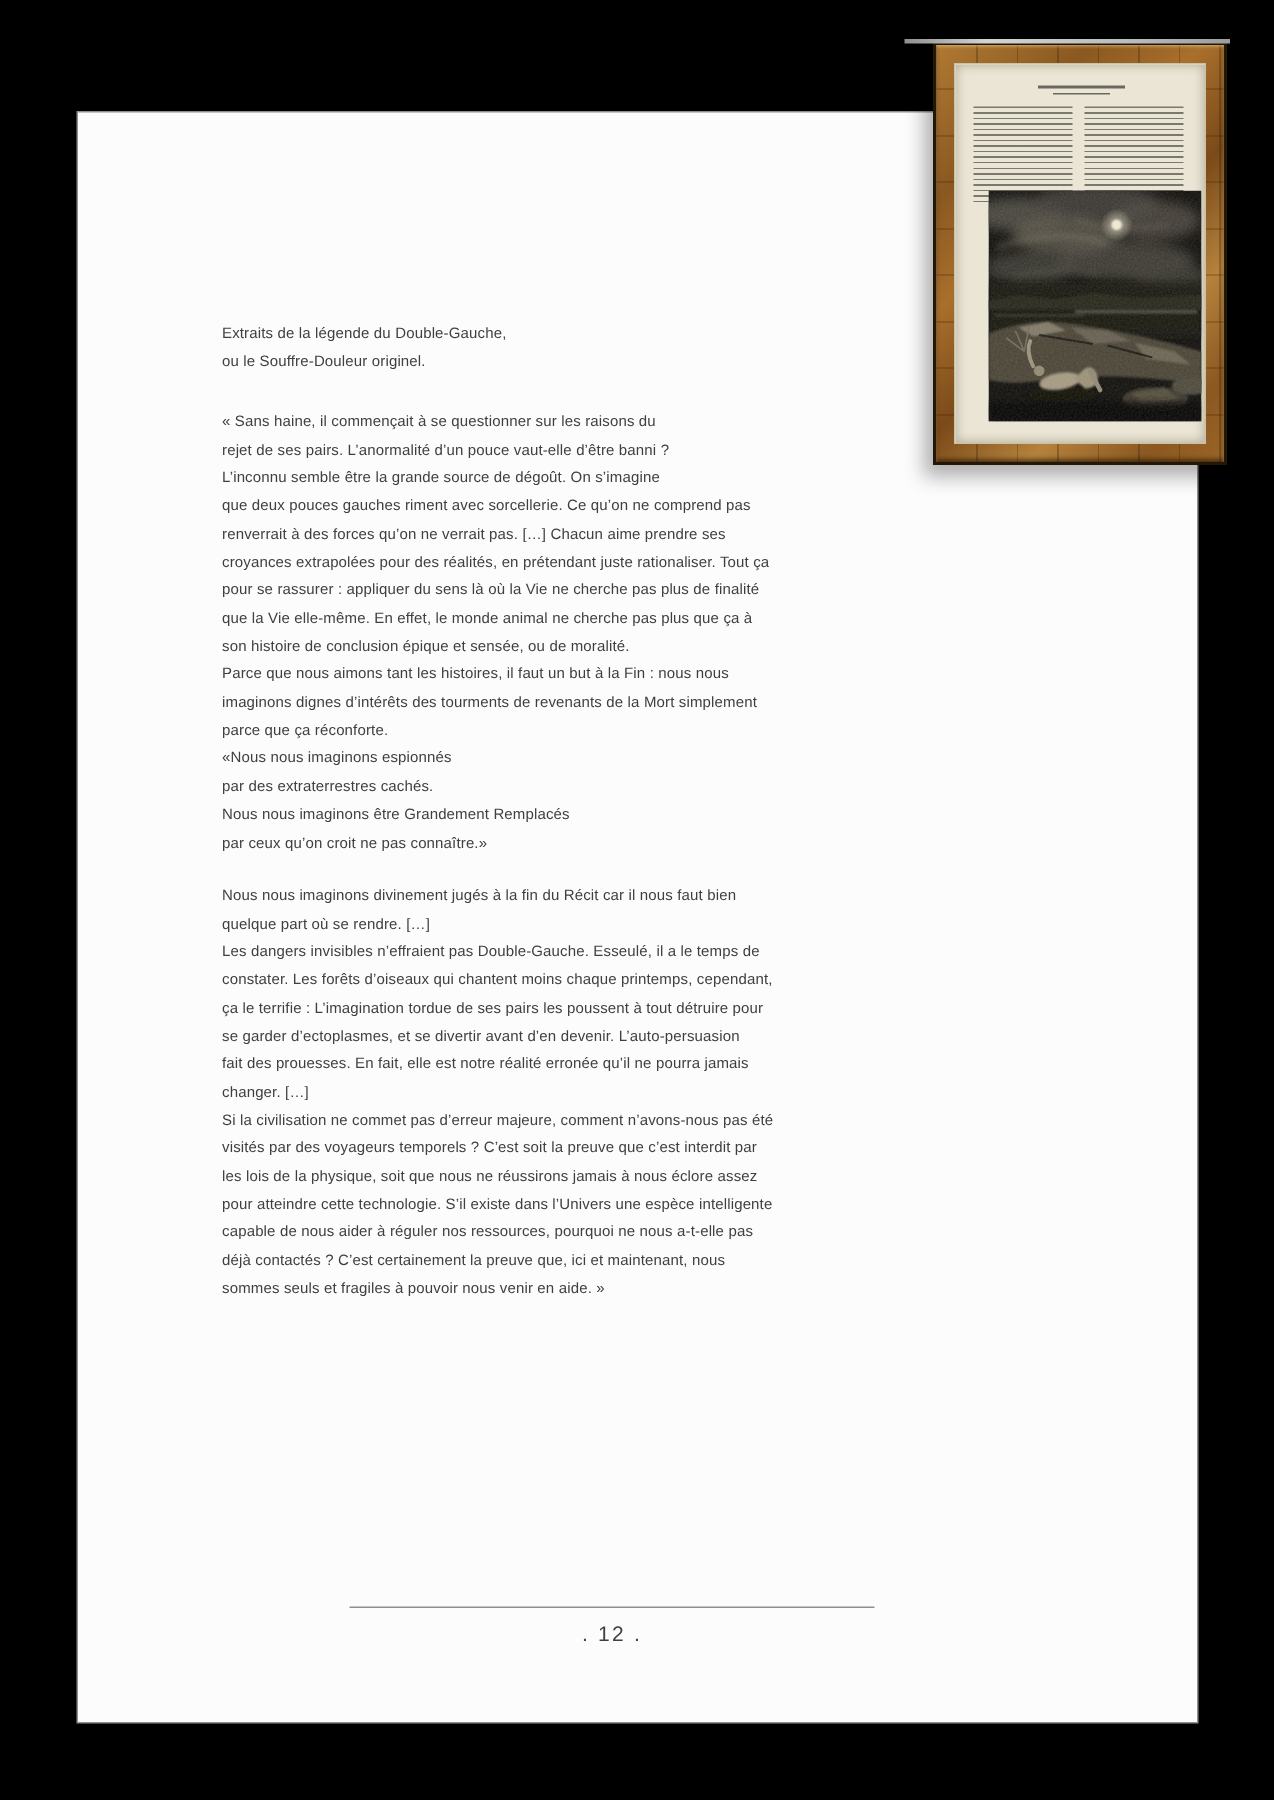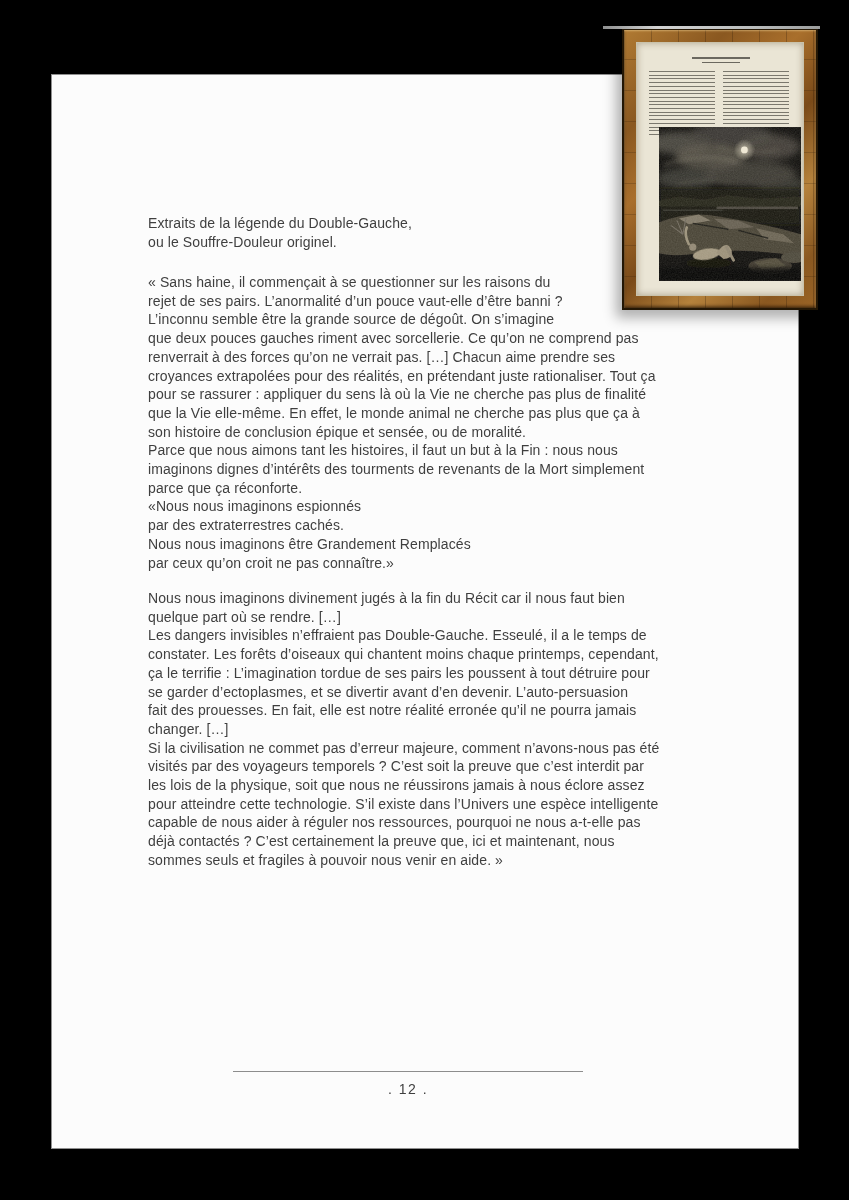--- a/index.html
+++ b/index.html
@@ -6,21 +6,21 @@
   #stage{
     position:relative;width:849px;height:1200px;background:#000000;
     overflow:hidden;font-family:"Liberation Sans","DejaVu Sans",sans-serif;
   }
   
   .paper{
     position:absolute;left:52px;top:75px;width:746px;height:1073px;
     background:#fcfcfc;box-shadow:0 0 0 1px #8f8f8f;
   }
   .body-text{
-    position:absolute;color:#3f3f3f;font-size:14px;line-height:18.7px;
+    position:absolute;color:#3f3f3f;font-size:10px;line-height:18.7px;
     font-weight:300;letter-spacing:0.1px;white-space:pre;
   }
   .doc-title{left:148px;top:214px;}
   .para-1{left:148px;top:273px;}
   .para-2{left:148px;top:589px;}
   .footer-rule{
     position:absolute;left:233px;top:1071px;width:350px;height:1px;
     background:#8d8d8d;
   }
   .page-number{

